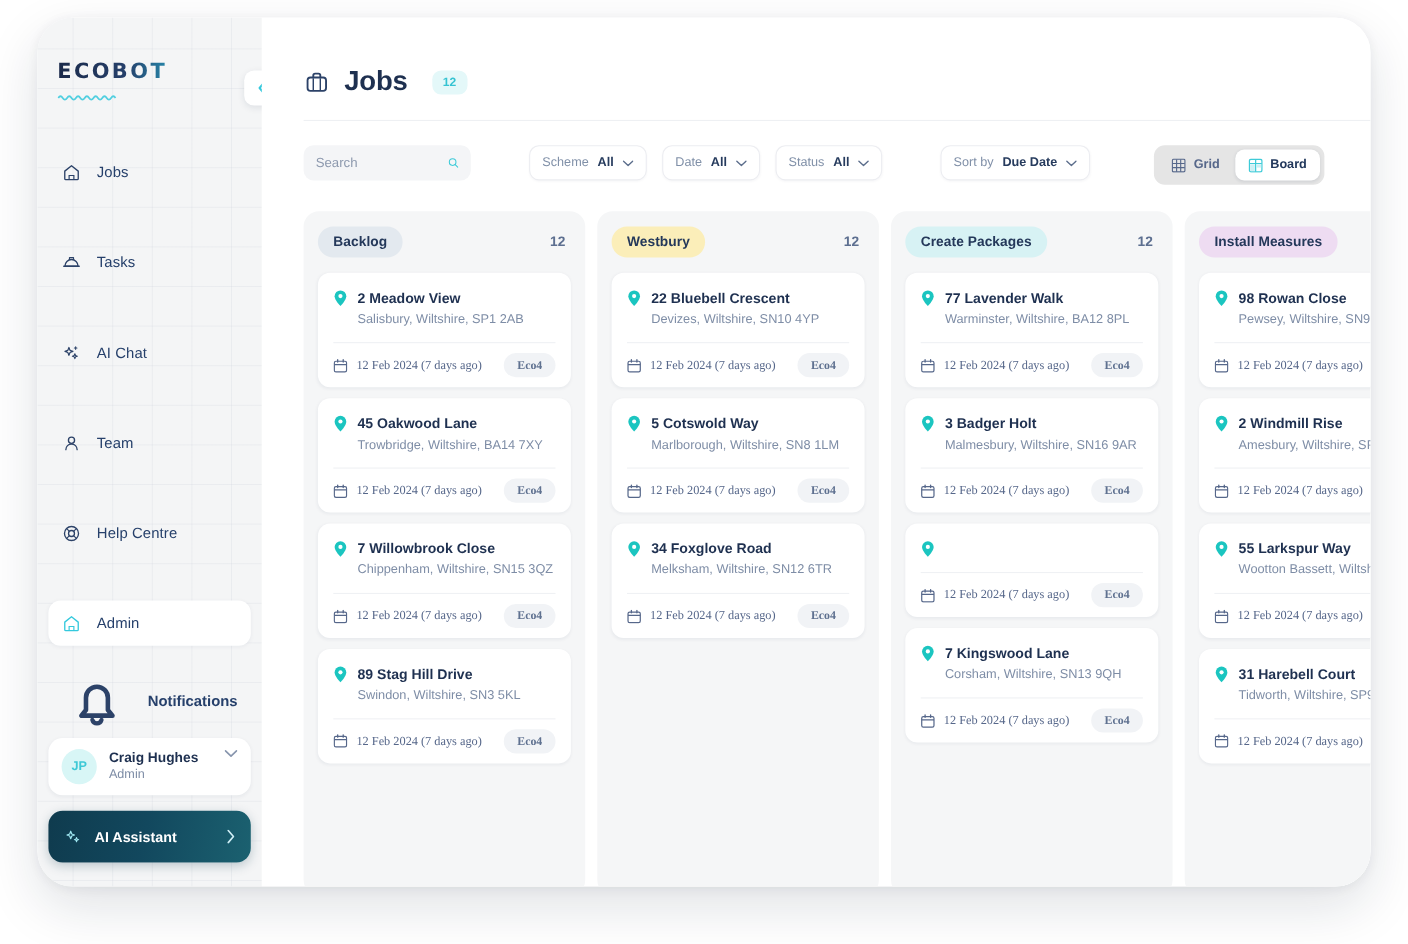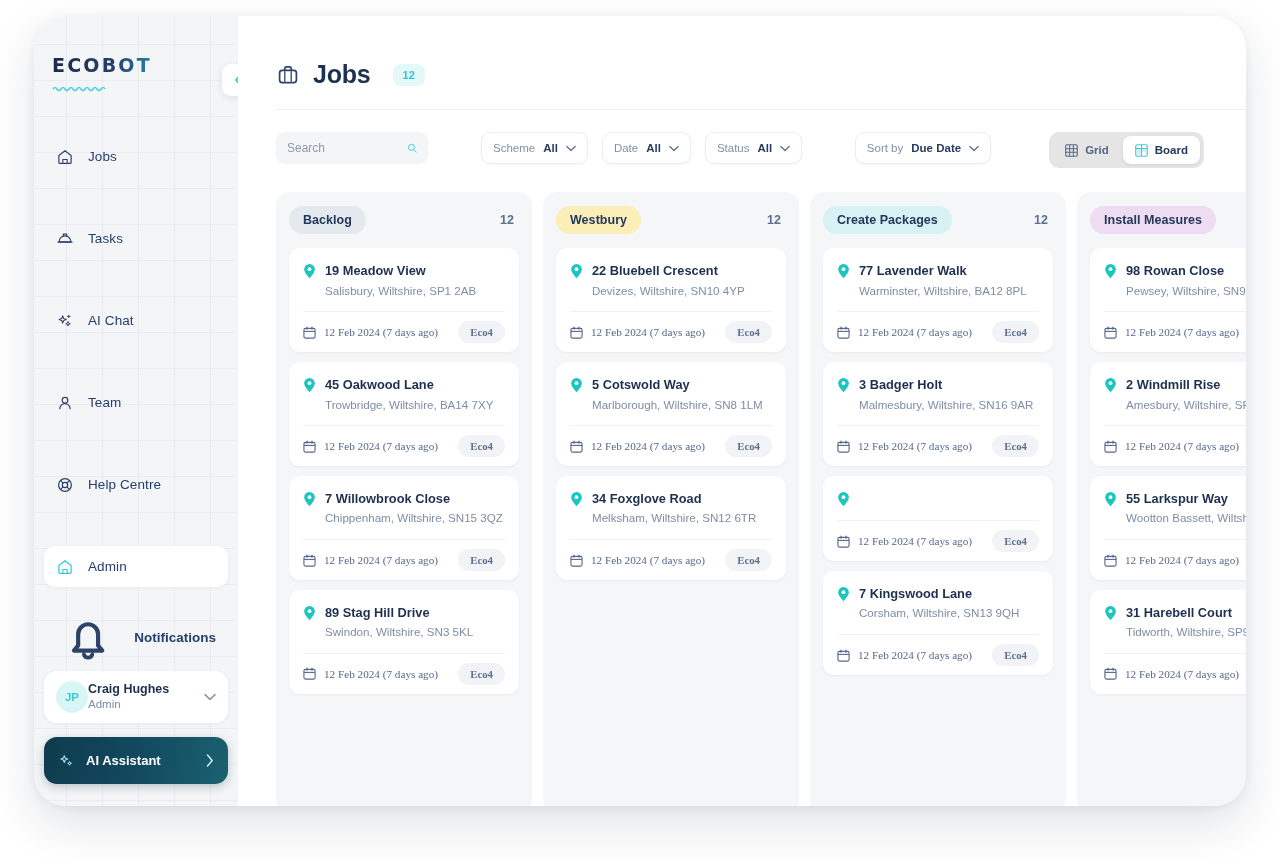--- a/index.html
+++ b/index.html
@@ -100,21 +100,21 @@
     margin-bottom: 14px;
     cursor: pointer;
   }
   .notif-row .nav-label { font-size: 13.5px; color: #26406b; font-weight: 600; }
 
   .user-card {
     margin: 0 10px 14px 10px;
     background: #fff;
     border-radius: 13px;
     padding: 10px 12px;
-    display: flex; align-items: center; 
+    display: flex; align-items: flex-start; gap: 11px;
     box-shadow: 0 1px 4px rgba(20,40,70,.06);
     cursor: pointer;
   }
   .avatar {
     width: 32px; height: 32px; border-radius: 50%;
     background: #d8f6f6;
     color: #3ec9d6;
     font-size: 11.5px; font-weight: 700;
     display: flex; align-items: center; justify-content: center;
     flex: 0 0 32px;
@@ -481,21 +481,21 @@
             <span class="col-chip" style="background: rgb(227, 233, 239);">Backlog</span>
             <span class="col-count">12</span>
           </div>
           <div class="card">
             <div class="card-top">
               <svg width="13" height="16" viewBox="0 0 13 16" style="flex:0 0 13px;margin-top:1px;">
                 <path d="M6.5 15.2 C6.5 15.2 11.8 9.9 11.8 6.3 A5.3 5.3 0 0 0 1.2 6.3 C1.2 9.9 6.5 15.2 6.5 15.2 Z" fill="#1bc5c0"></path>
                 <circle cx="6.5" cy="6.2" r="1.9" fill="#ffffff"></circle>
               </svg>
               <div class="card-texts">
-                <div class="card-title">19 Meadow View</div>
+                <div class="card-title">2 Meadow View</div>
                 <div class="card-sub">Salisbury, Wiltshire, SP1 2AB</div>
               </div>
             </div>
             <div class="card-divider"></div>
             <div class="card-foot">
               <svg width="13" height="13" viewBox="0 0 14 14" style="flex:0 0 13px;">
                 <rect x="1" y="2.6" width="12" height="10.4" rx="1.6" fill="none" stroke="#56678a" stroke-width="1.2"></rect>
                 <path d="M1 5.8 H13" stroke="#56678a" stroke-width="1.2"></path>
                 <path d="M4.3 1.1 V3.4 M9.7 1.1 V3.4" stroke="#56678a" stroke-width="1.3" stroke-linecap="round"></path>
               </svg>

